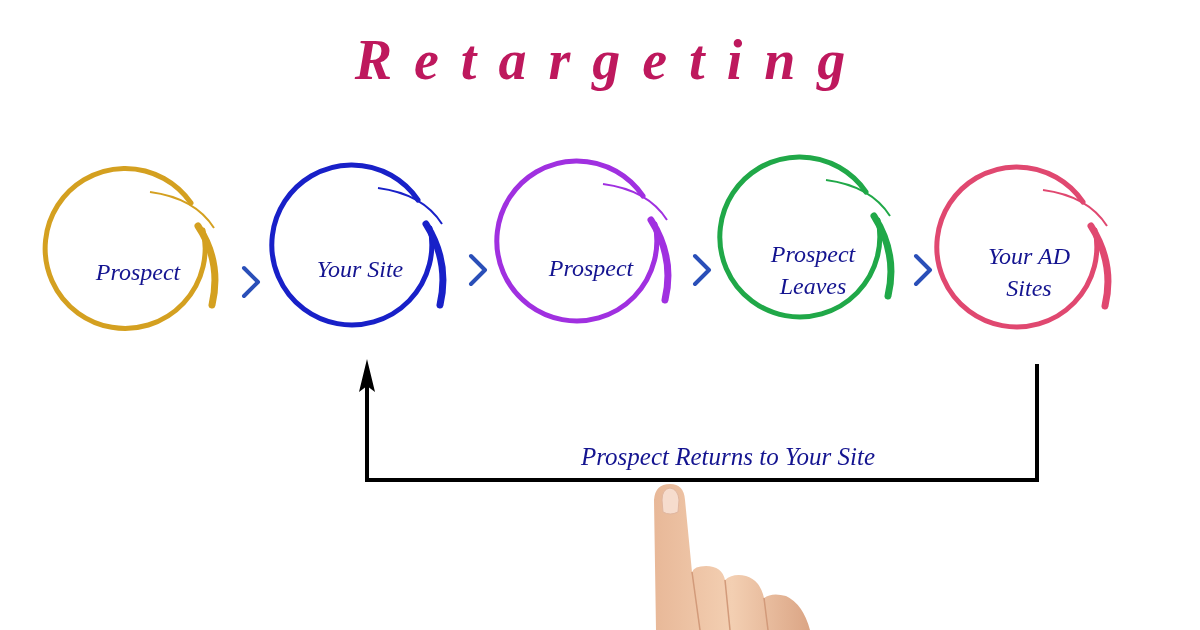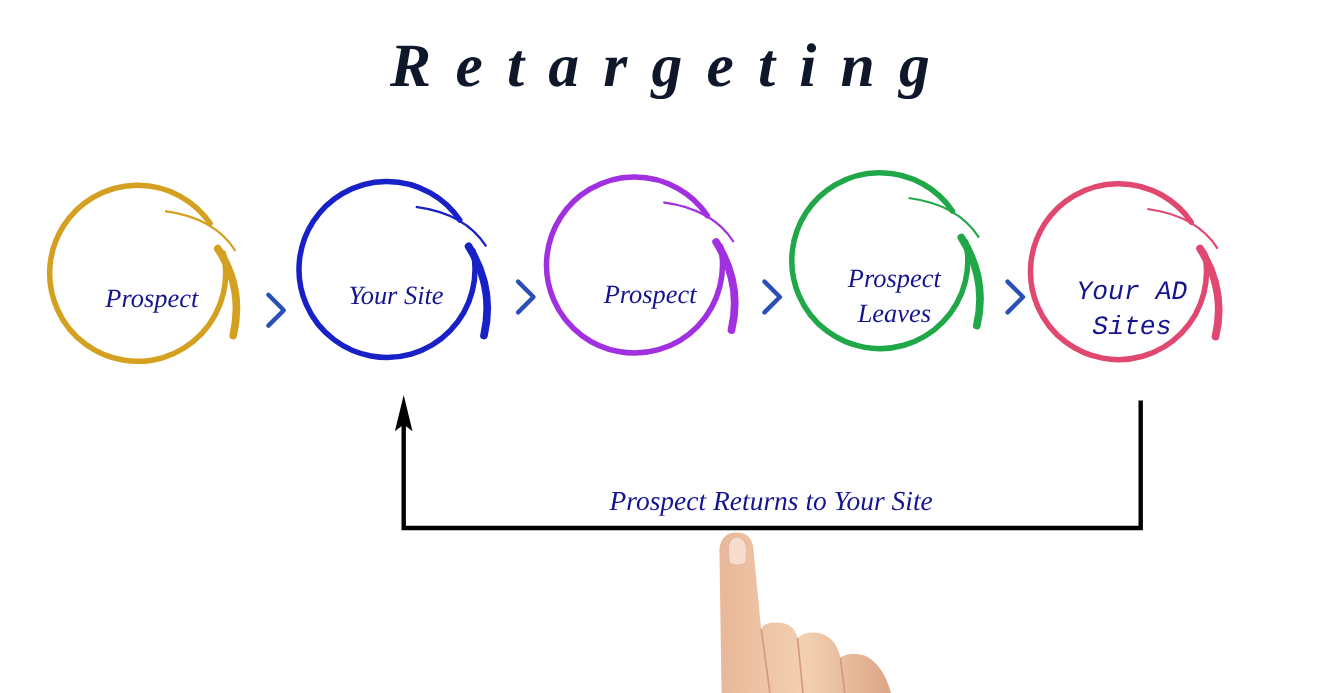--- a/index.html
+++ b/index.html
@@ -1,29 +1,29 @@
 <!DOCTYPE html>
 <html><head>
   <meta charset="utf-8">
   <style>
     html, body { margin: 0; padding: 0; background: #ffffff; }
     body { width: 1200px; height: 630px; position: relative; overflow: hidden; font-family: "Liberation Serif", "DejaVu Serif", serif; }
     .title {
       position: absolute; left: 0; width: 1200px; top: 28px; text-align: center;
       font-style: italic; font-weight: bold; font-size: 56px; letter-spacing: 22px;
-      color: #0f172a; padding-left: 22px; box-sizing: border-box;
+      color: #be185d; padding-left: 22px; box-sizing: border-box;
     }
     svg.diagram { position: absolute; left: 0; top: 0; }
     .node-label {
       position: absolute; width: 150px; text-align: center;
       font-style: italic; font-size: 24px; line-height: 32px; color: #141490;
       transform: translate(-50%, -50%);
     }
     .return-label {
-      position: absolute; left: 701px; top: 457px; transform: translate(-50%, -50%);
+      position: absolute; left: 728px; top: 457px; transform: translate(-50%, -50%);
       font-style: italic; font-size: 25px; color: #141490; white-space: nowrap;
     }
     .hand { position: absolute; left: 0; top: 0; }
   </style>
 </head>
 <body>
 
 <div class="title">Retargeting</div>
 
 <svg class="diagram" width="1200" height="630" viewBox="0 0 1200 630">
@@ -77,21 +77,21 @@
 <div class="node-label" style="left:360px; top:269px;">
   <div>Your Site</div>
 </div>
 <div class="node-label" style="left:591px; top:268px;">
   <div>Prospect</div>
 </div>
 <div class="node-label" style="left:813px; top:270px;">
   <div>Prospect</div>
   <div>Leaves</div>
 </div>
-<div class="node-label" style="left:1029px; top:283px;font-family:Liberation Mono, monospace;">
+<div class="node-label" style="left:1029px; top:272px;">
   <div>Your AD</div>
   <div>Sites</div>
 </div>
 
 <div class="return-label">Prospect Returns to Your Site</div>
 
 <svg class="hand" width="1200" height="630" viewBox="0 0 1200 630">
   <defs>
     <linearGradient id="skin" x1="0" x2="1" y1="0" y2="0">
       <stop offset="0" stop-color="#e8b898"></stop>

